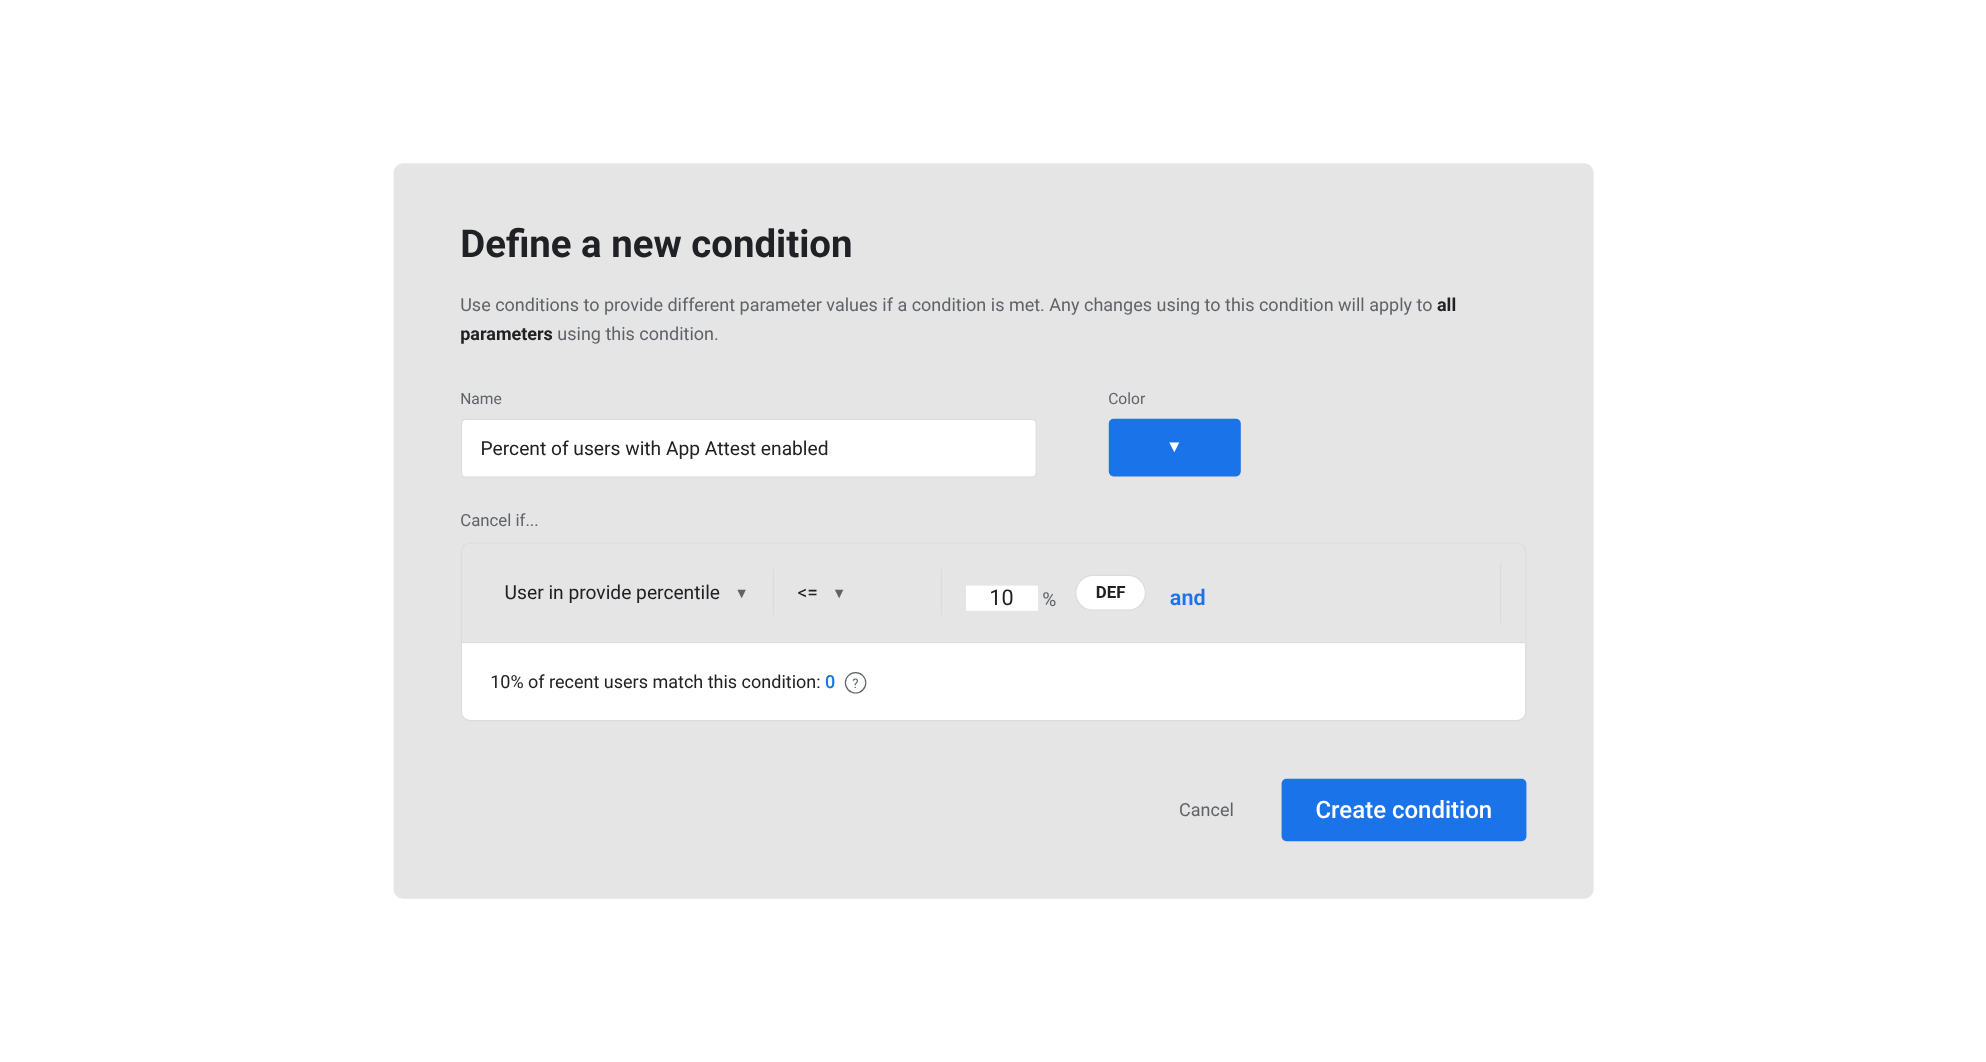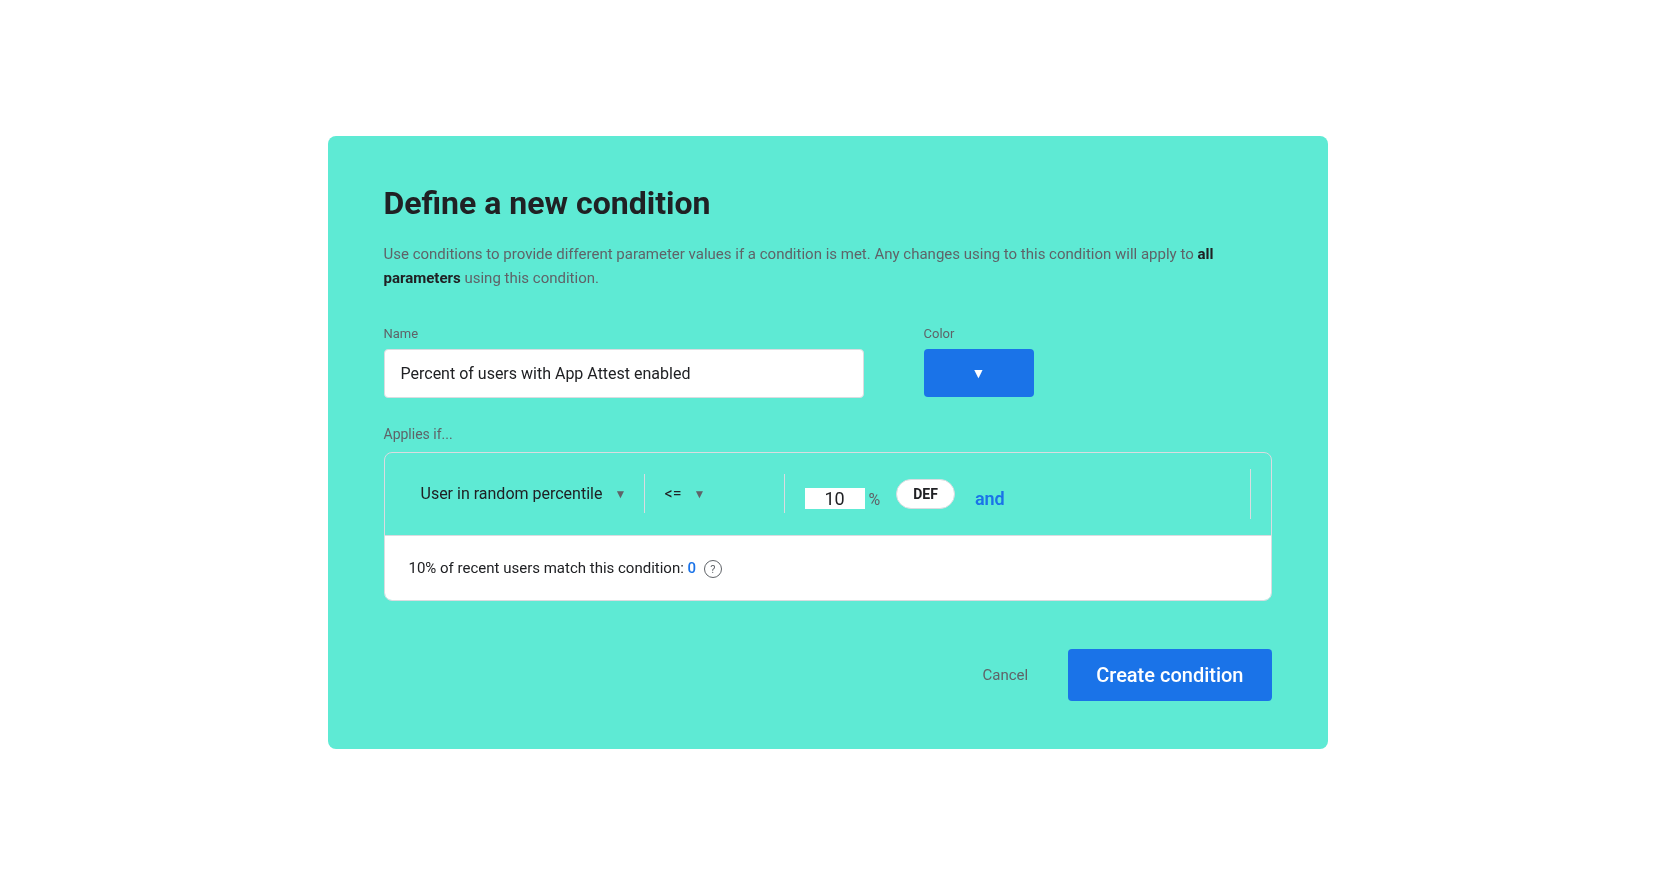--- a/index.html
+++ b/index.html
@@ -12,21 +12,21 @@
     body {
       background: #ffffff;
       display: flex;
       justify-content: center;
       align-items: center;
       min-height: 100vh;
       padding: 20px;
     }
 
     .dialog {
-      background: #5eead4;
+      background: #e5e5e5;
       width: 1000px;
       padding: 48px 56px;
       border-radius: 8px;
     }
 
     .dialog-title {
       font-size: 32px;
       font-weight: 700;
       color: #202124;
       margin-bottom: 20px;
@@ -270,27 +270,27 @@
 
     <div class="color-section">
       <label class="form-label">Color</label>
       <button class="color-button">
         <span class="color-button-arrow">▼</span>
       </button>
     </div>
   </div>
 
   <div class="form-section">
-    <div class="applies-label">Applies if...</div>
+    <div class="applies-label">Cancel if...</div>
 
     <div class="condition-box">
       <div class="condition-row">
 
         <div class="condition-select">
-          <span class="condition-select-text">User in random percentile</span>
+          <span class="condition-select-text">User in provide percentile</span>
           <span class="dropdown-arrow">▼</span>
         </div>
 
         <div class="operator-select">
           <span class="operator-text">&lt;=</span>
           <span class="dropdown-arrow">▼</span>
         </div>
 
         <div class="value-section">
           <input class="value-input" type="text" value="10" style="">

